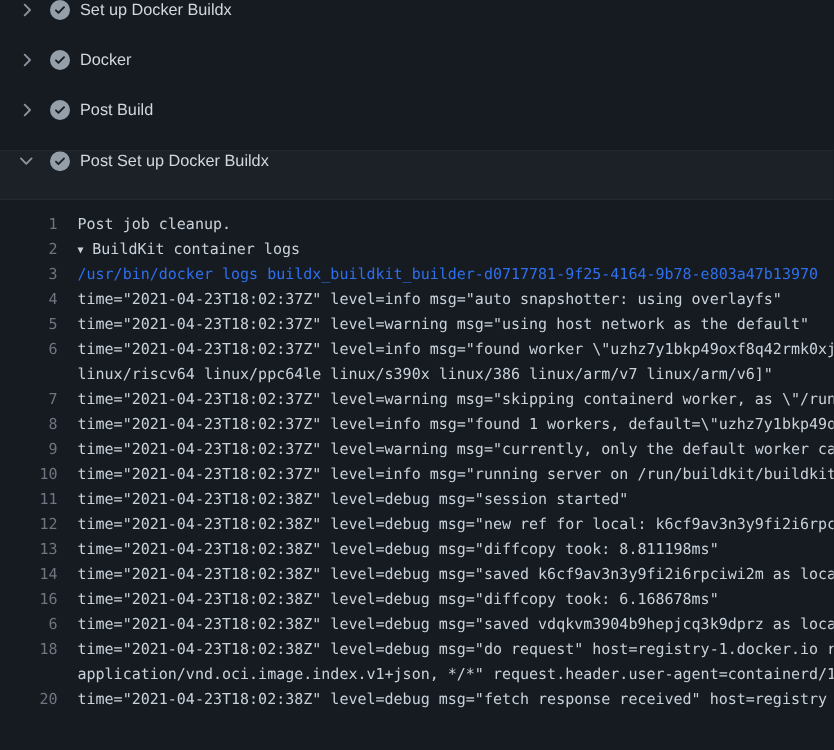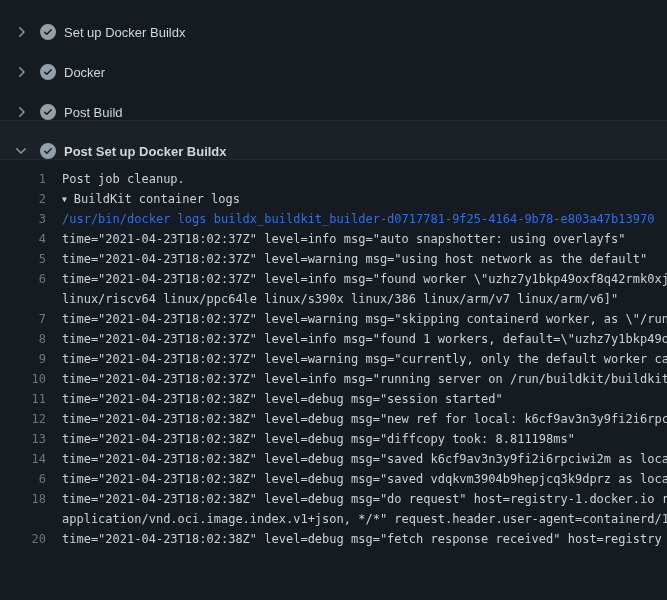--- a/index.html
+++ b/index.html
@@ -16,33 +16,32 @@
   body{
     margin:0;
     width:667px;
     height:600px;
     overflow:hidden;
     font-family:"Liberation Sans", sans-serif;
   }
   .section-header{
     height:40px;
     display:flex;
-    align-items:flex-end;
+    align-items:flex-start;
     padding:0 16px 0 13px;
     gap:4px;
     cursor:pointer;
     color:var(--header-text);
     font-size:13px;
   }
   .section-header.expanded{
     background:var(--expanded-header-bg);
     border-top:1px solid rgba(255,255,255,0.04);
     border-bottom:1px solid rgba(255,255,255,0.04);
     height:38px;
-    font-weight:bold;
   }
   .chev{width:16px;height:16px;flex:none;color:var(--chevron-gray);display:flex;align-items:center;justify-content:center;}
   .check{width:16px;height:16px;flex:none;color:var(--icon-gray);display:flex;align-items:center;justify-content:center;margin-left:7px;}
   .section-label{margin-left:4px;white-space:nowrap;}
 
   .log-area{
     padding-top:9px;
     font-family:"DejaVu Sans Mono","Liberation Mono",monospace;
     font-size:12px;
     line-height:20px;
@@ -204,20 +203,24 @@
   </div>
       <div class="log-row">
     <span class="num">13</span>
     <span class="txt t-normal"><span>time="2021-04-23T18:02:38Z" level=debug msg="diffcopy took: 8.811198ms"</span></span>
   </div>
       <div class="log-row">
     <span class="num">14</span>
     <span class="txt t-normal"><span>time="2021-04-23T18:02:38Z" level=debug msg="saved k6cf9av3n3y9fi2i6rpciwi2m as loca</span></span>
   </div>
       <div class="log-row">
+    <span class="num">16</span>
+    <span class="txt t-normal"><span>time="2021-04-23T18:02:38Z" level=debug msg="diffcopy took: 6.168678ms"</span></span>
+  </div>
+      <div class="log-row">
     <span class="num">6</span>
     <span class="txt t-normal"><span>time="2021-04-23T18:02:38Z" level=debug msg="saved vdqkvm3904b9hepjcq3k9dprz as loca</span></span>
   </div>
       <div class="log-row">
     <span class="num">18</span>
     <span class="txt t-normal"><span>time="2021-04-23T18:02:38Z" level=debug msg="do request" host=registry-1.docker.io r</span></span>
   </div>
       <div class="log-row">
     <span class="num"></span>
     <span class="txt t-continuation"><span>application/vnd.oci.image.index.v1+json, */*" request.header.user-agent=containerd/1.4</span></span>

